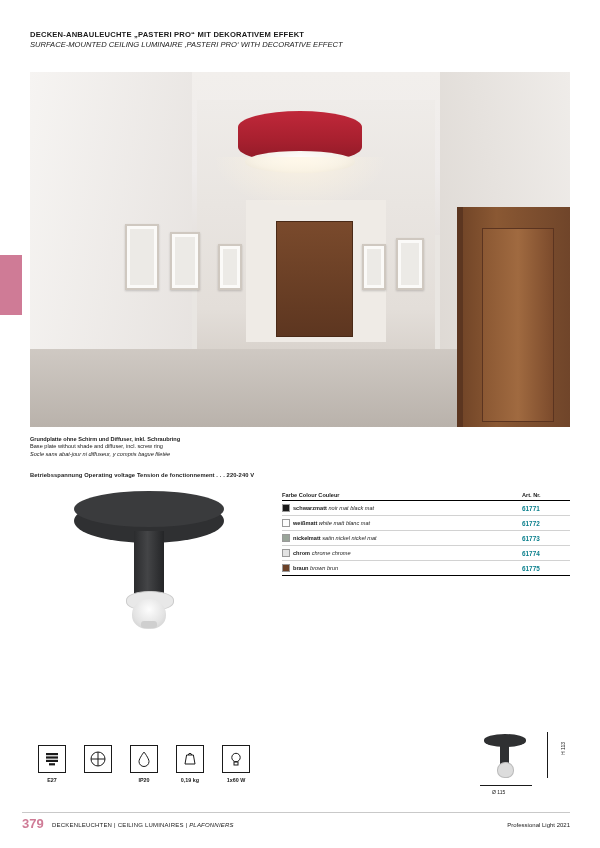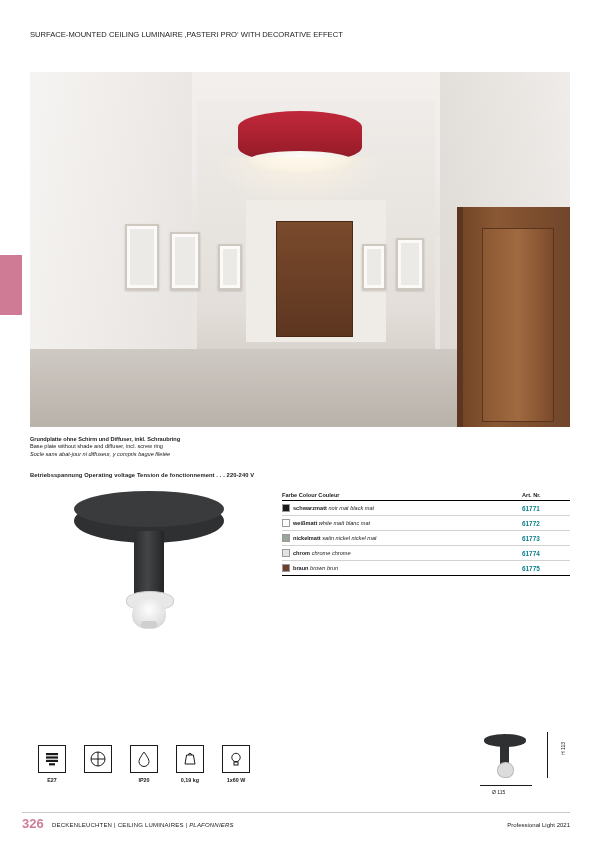--- a/index.html
+++ b/index.html
@@ -9,21 +9,21 @@
     font-family:"Liberation Sans", sans-serif;
     color:#1a1a1a;
     position:relative;
     overflow:hidden;
   }
   .page{position:absolute;inset:0;}
 
   
   .titles{position:absolute;left:30px;top:30px;width:540px;}
   .t1{font-size:7.6px;font-weight:bold;letter-spacing:.2px;line-height:10px;text-transform:uppercase;}
-  .t2{font-size:7.6px;font-weight:normal;line-height:10px;text-transform:uppercase;}
+  .t2{font-size:7.6px;font-weight:normal;line-height:10px;text-transform:uppercase;font-style:italic;}
   .t3{font-size:7.6px;font-style:italic;line-height:10px;text-transform:uppercase;}
 
   
   .hero{position:absolute;left:30px;top:72px;width:540px;height:355px;overflow:hidden;background:#e9e6e2;}
   .hero .ceiling{position:absolute;left:0;top:0;width:100%;height:46%;
      background:linear-gradient(180deg,#f2efec 0%,#efeceb 60%,#e7e3e0 100%);}
   .hero .leftwall{position:absolute;left:0;top:0;width:30%;height:100%;
      background:linear-gradient(100deg,#f6f4f2 0%,#e6e2df 100%);}
   .hero .floorarea{position:absolute;left:0;bottom:0;width:100%;height:22%;
      background:linear-gradient(180deg,#cfc9c3 0%,#b9b2ab 100%);}
@@ -108,20 +108,21 @@
   .fnav{position:absolute;left:52px;top:822px;font-size:6px;letter-spacing:.2px;}
   .fnav i{font-style:italic;}
   .fright{position:absolute;right:30px;top:822px;font-size:6px;}
 </style>
 </head>
 <body>
 
 <div class="page">
 
   <div class="titles">
+    <div class="t1">DECKEN-ANBAULEUCHTE „PASTERI PRO“ MIT DEKORATIVEM EFFEKT</div>
     <div class="t2">SURFACE-MOUNTED CEILING LUMINAIRE ‚PASTERI PRO‘ WITH DECORATIVE EFFECT</div>
   </div>
 
   <div class="hero">
     <div class="ceiling"></div>
     <div class="leftwall"></div>
     <div class="rightwall"></div>
     <div class="corridor"></div>
     <div class="backwall"></div>
     <div class="door"></div>
@@ -284,21 +285,21 @@
     <div class="d-plate"></div>
     <div class="d-stem"></div>
     <div class="d-bulb"></div>
     <div class="vline"></div>
     <div class="vlab">H 113</div>
     <div class="hline"></div>
     <div class="hlab">Ø 115</div>
   </div>
 
   <div class="frule"></div>
-  <div class="pageno">326</div>
+  <div class="pageno">379</div>
   <div class="fnav">
     <span>DECKENLEUCHTEN</span>
     <span>|</span>
     <span>CEILING LUMINAIRES</span>
     <span>|</span>
     <i>PLAFONNIERS</i>
   </div>
   <div class="fright">Professional Light 2021</div>
 
 </div>

